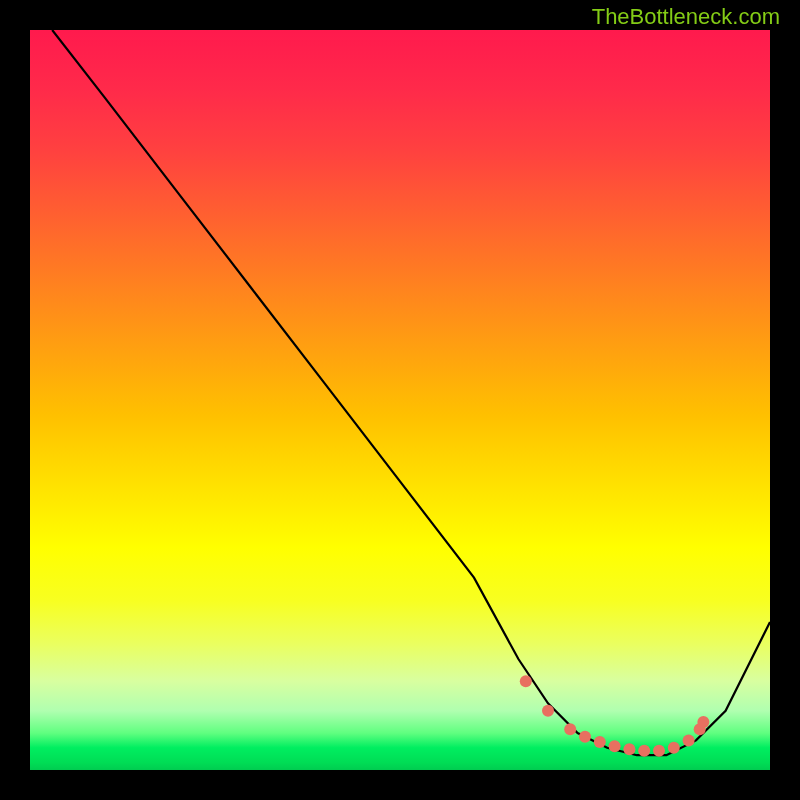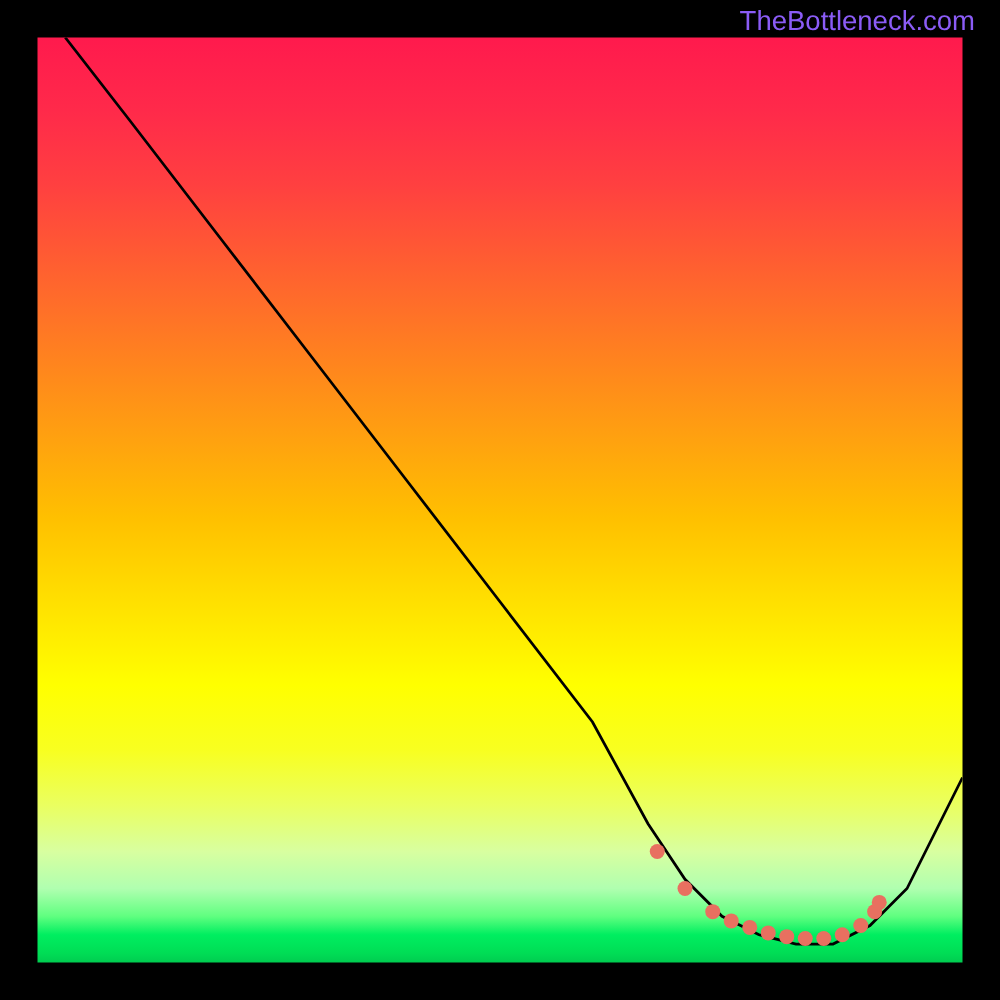--- a/index.html
+++ b/index.html
@@ -7,21 +7,21 @@
     width: 800px;
     height: 800px;
     background: #000;
     position: relative;
     font-family: Arial, sans-serif;
   }
   .watermark {
     position: absolute;
     top: 4px;
     right: 20px;
-    color: #8b5cf6;
+    color: #84cc16;
     font-size: 22px;
     font-weight: 500;
     z-index: 10;
   }
   .plot-area {
     position: absolute;
     top: 30px;
     left: 30px;
     width: 740px;
     height: 740px;

